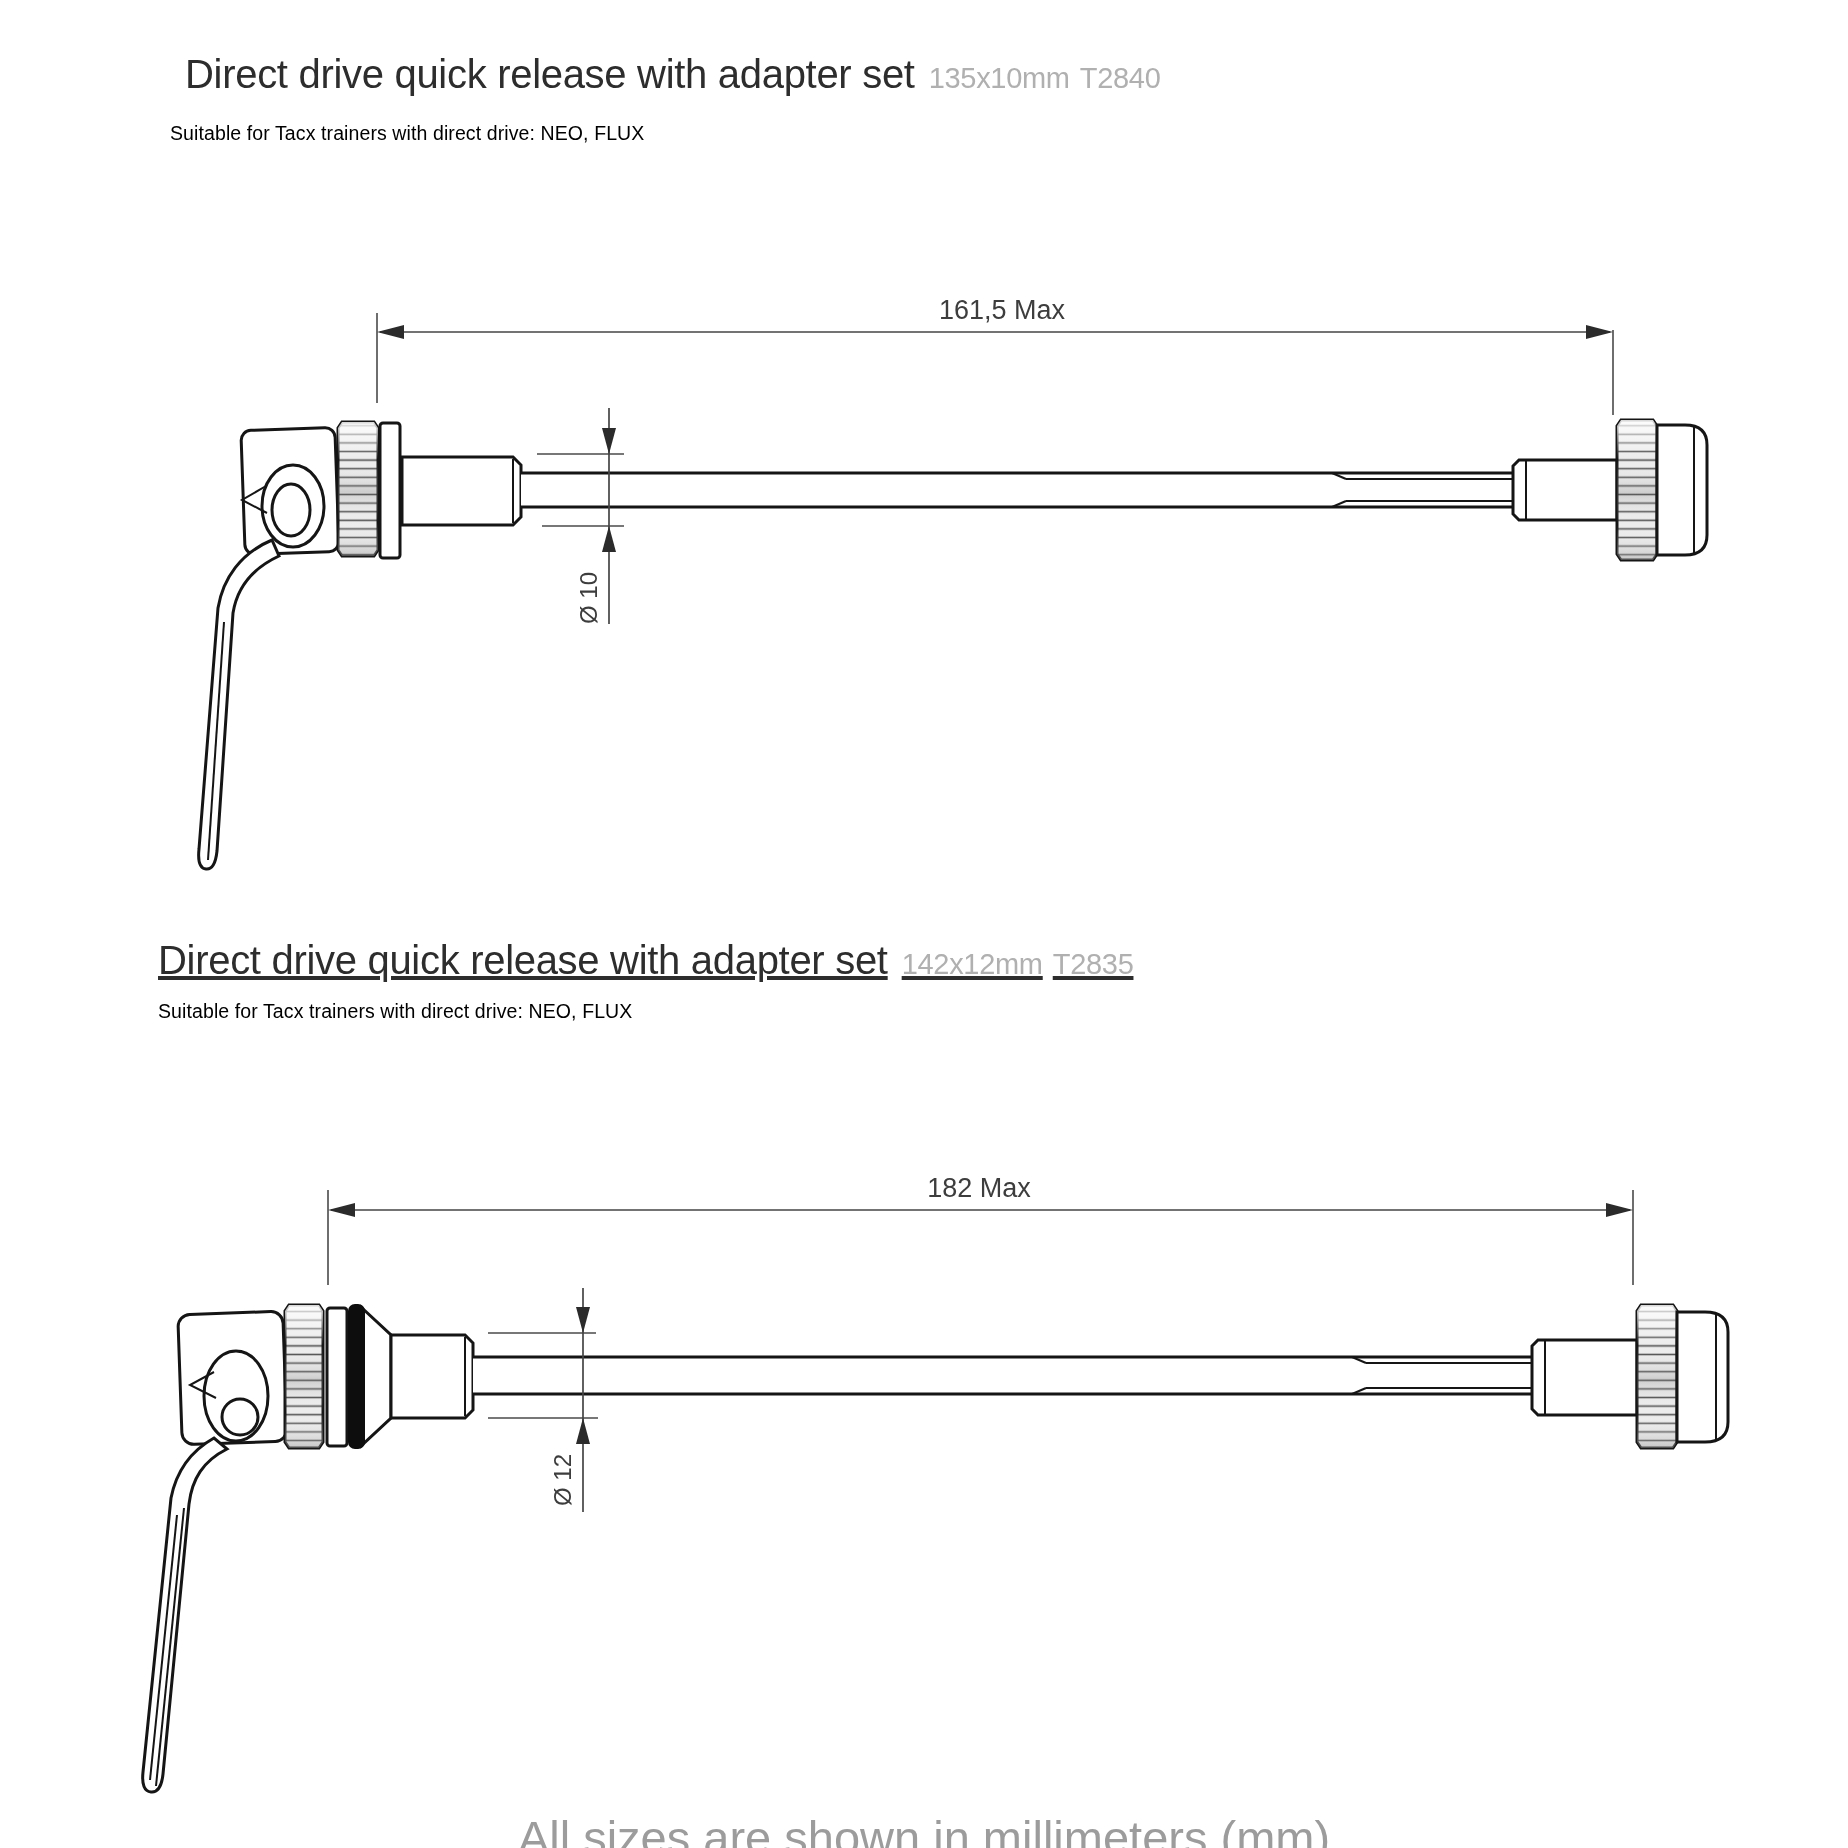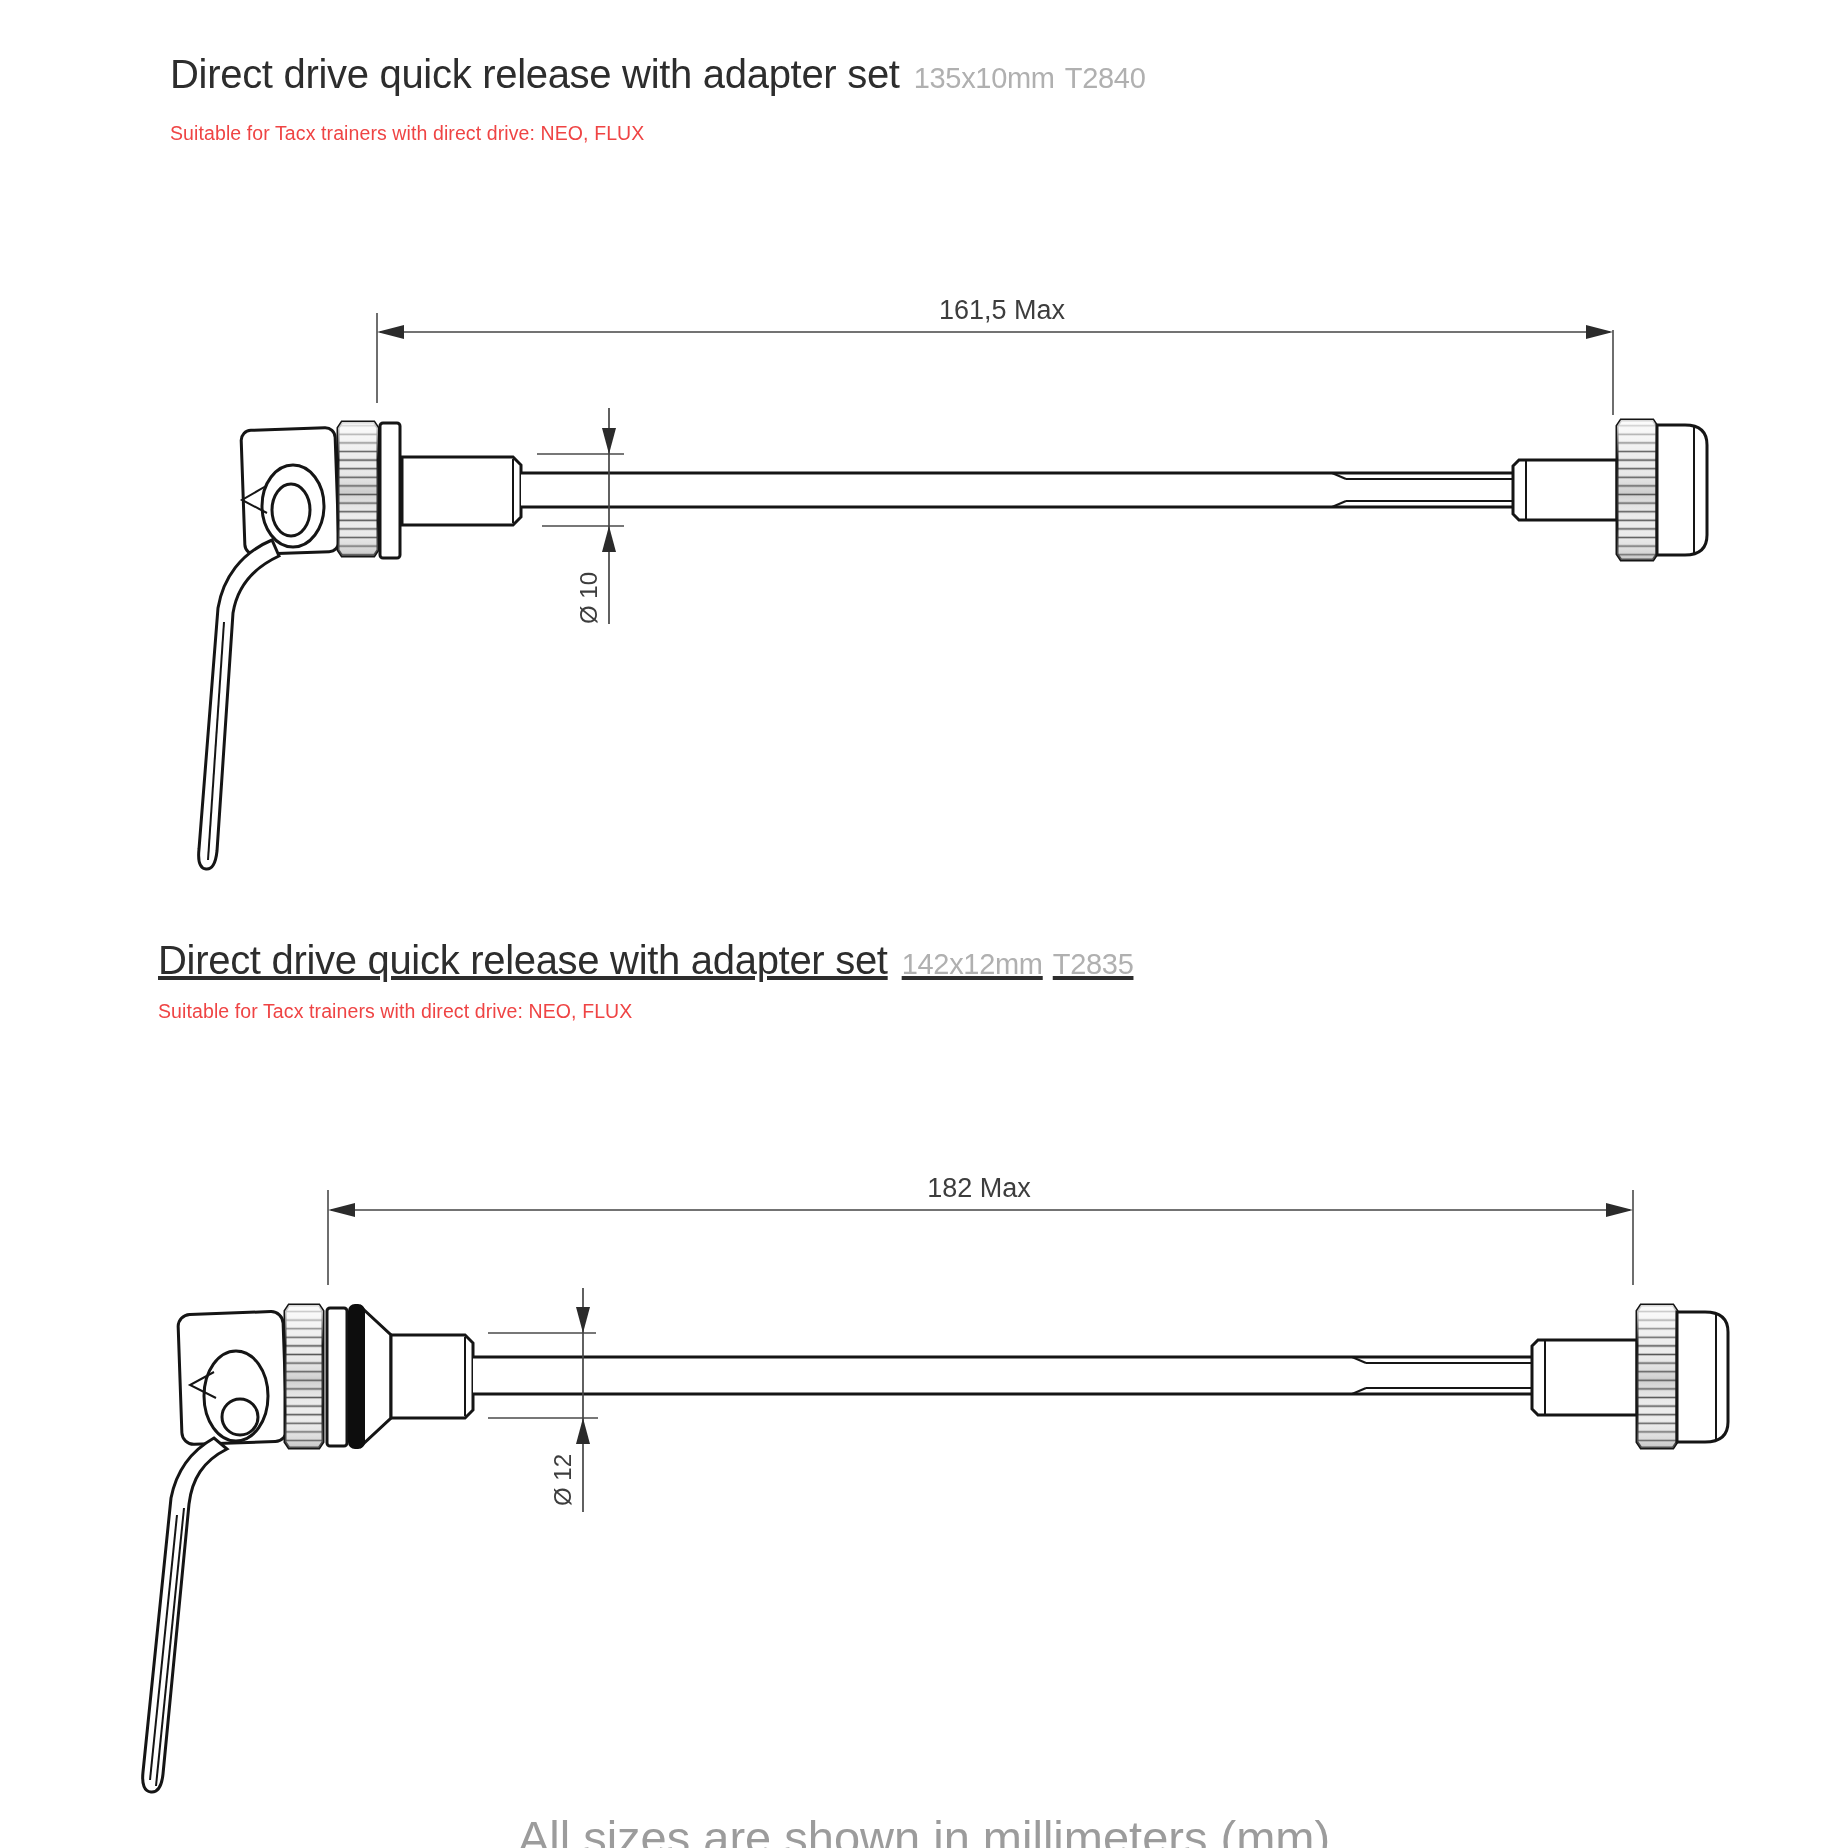--- a/index.html
+++ b/index.html
@@ -7,24 +7,24 @@
     width:1848px;height:1848px;position:relative;overflow:hidden;
     background:#ffffff;font-family:"Liberation Sans",sans-serif;
   }
   .title{
     position:absolute;white-space:nowrap;color:#2d2d2d;
     font-size:40px;letter-spacing:-0.3px;font-weight:400;
   }
   .title .variant{color:#b0b0b0;font-size:29px;margin-left:14px;}
   .title .code{color:#b0b0b0;font-size:29px;margin-left:10px;}
   .subtitle{
-    position:absolute;white-space:nowrap;color:#ef4444;
+    position:absolute;white-space:nowrap;color:#000000;
     font-size:19.5px;letter-spacing:0.1px;
   }
-  #title-1{left:170px;top:52px;}
+  #title-1{left:185px;top:52px;}
   #subtitle-1{left:170px;top:122px;}
   #title-2{left:158px;top:938px;text-decoration:underline;}
   #subtitle-2{left:158px;top:1000px;}
   .footer{
     position:absolute;top:1810px;left:0;width:1848px;text-align:center;
     font-size:47px;color:#9c9c9c;white-space:nowrap;
   }
   svg.art{position:absolute;left:0;top:0;}
   .outline{stroke:#151515;stroke-width:3;fill:#ffffff;}
   .outline-thin{stroke:#151515;stroke-width:2;fill:none;}

